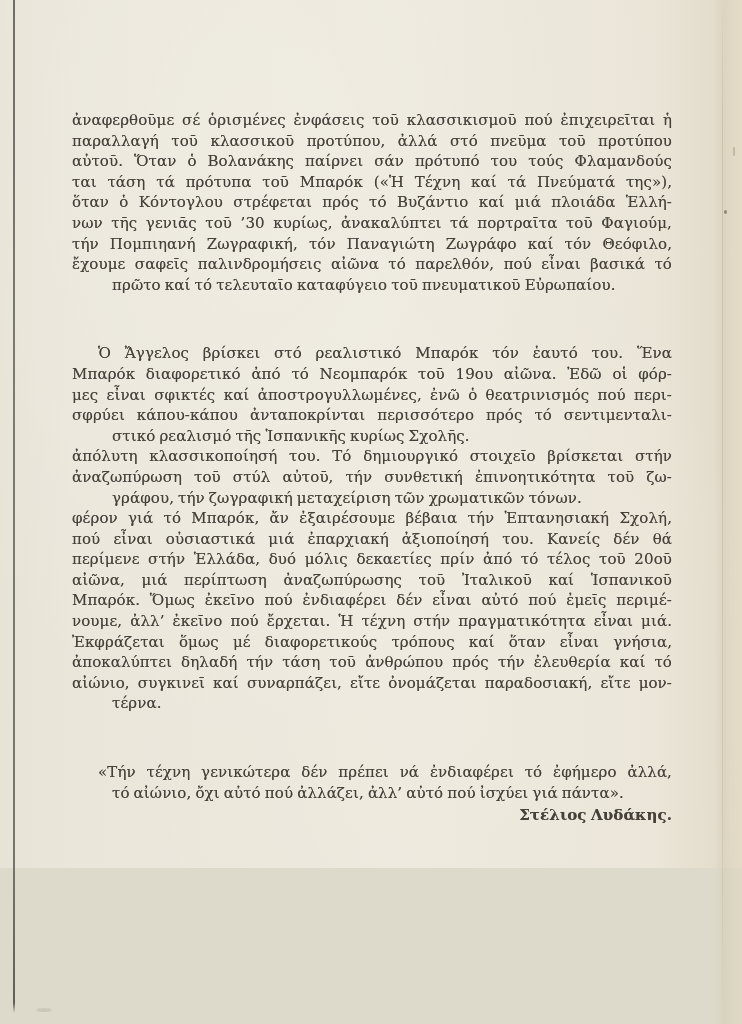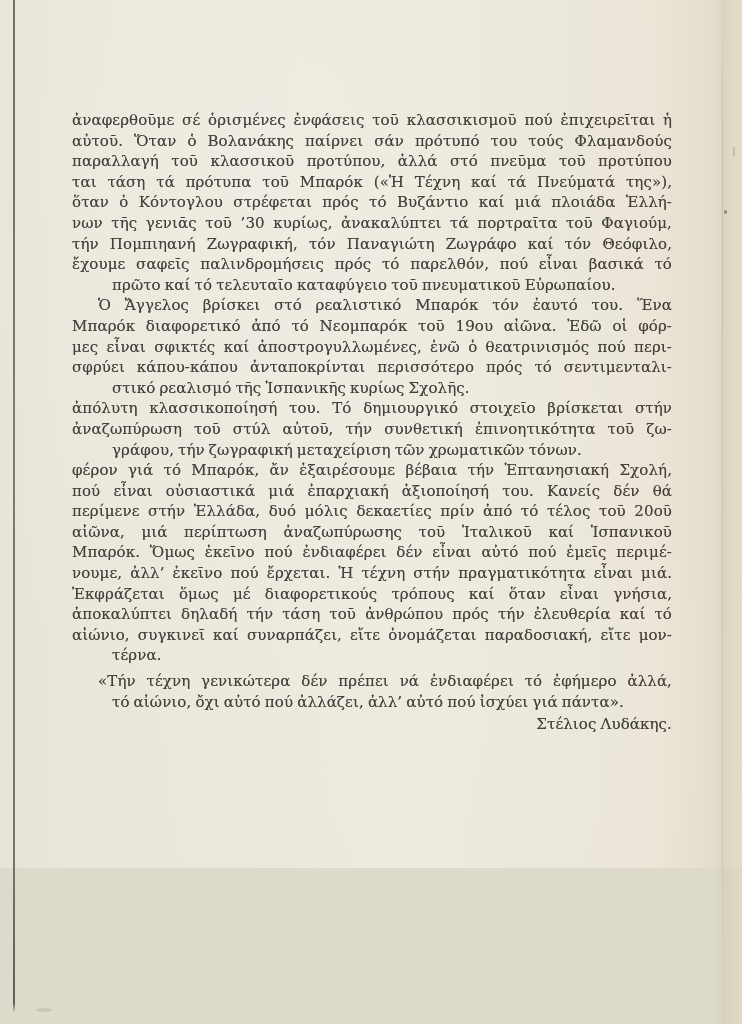--- a/index.html
+++ b/index.html
@@ -89,48 +89,49 @@
   }
   .para { margin: 0; }
   .para.extra-space { margin-top: 5px; }
   .para.sig-space { margin-top: 2px; }
   .line {
     height: 20.6px;
     overflow: hidden;
     text-align: justify;
     text-align-last: justify;
   }
-  .line.indent { padding-left: 26px; }
+  .line.indent { padding-left: 26px; margin-top: 48px; }
   .line.last { text-align-last: left; margin-left: 40px; }
   .align-right .line,
   .align-right .line.last {
     text-align: center;
     text-align-last: right;
+    font-weight: bold;
   }
 </style>
 </head>
 <body>
 
 <div class="sheet">
   <div class="gutter-line"></div>
   <div class="edge-band"></div>
   <div class="edge-line"></div>
   <div class="speck-1"></div>
   <div class="speck-2"></div>
   <div class="speck-3"></div>
   <div class="text-block">
       <div class="para">
         <div class="line">ἀναφερθοῦμε σέ ὁρισμένες ἐνφάσεις τοῦ κλασσικισμοῦ πού ἐπιχειρεῖται ἡ</div>
+        <div class="line">παραλλαγή τοῦ κλασσικοῦ προτύπου, ἀλλά στό πνεῦμα τοῦ προτύπου</div>
         <div class="line">αὐτοῦ. Ὅταν ὁ Βολανάκης παίρνει σάν πρότυπό του τούς Φλαμανδούς</div>
-        <div class="line">παραλλαγή τοῦ κλασσικοῦ προτύπου, ἀλλά στό πνεῦμα τοῦ προτύπου</div>
         <div class="line">ται τάση τά πρότυπα τοῦ Μπαρόκ («Ἡ Τέχνη καί τά Πνεύματά της»),</div>
         <div class="line">ὅταν ὁ Κόντογλου στρέφεται πρός τό Βυζάντιο καί μιά πλοιάδα Ἑλλή-</div>
         <div class="line">νων τῆς γενιᾶς τοῦ ’30 κυρίως, ἀνακαλύπτει τά πορτραῖτα τοῦ Φαγιούμ,</div>
         <div class="line">τήν Πομπιηανή Ζωγραφική, τόν Παναγιώτη Ζωγράφο καί τόν Θεόφιλο,</div>
-        <div class="line">ἔχουμε σαφεῖς παλινδρομήσεις πρός τό παρελθόν, πού εἶναι βασικά τό</div>
+        <div class="line">ἔχουμε σαφεῖς παλινδρομήσεις αἰῶνα τό παρελθόν, πού εἶναι βασικά τό</div>
         <div class="line last">πρῶτο καί τό τελευταῖο καταφύγειο τοῦ πνευματικοῦ Εὐρωπαίου.</div>
       </div>
       <div class="para">
         <div class="line indent">Ὁ Ἄγγελος βρίσκει στό ρεαλιστικό Μπαρόκ τόν ἑαυτό του. Ἕνα</div>
         <div class="line">Μπαρόκ διαφορετικό ἀπό τό Νεομπαρόκ τοῦ 19ου αἰῶνα. Ἐδῶ οἱ φόρ-</div>
         <div class="line">μες εἶναι σφικτές καί ἀποστρογυλλωμένες, ἐνῶ ὁ θεατρινισμός πού περι-</div>
         <div class="line">σφρύει κάπου-κάπου ἀνταποκρίνται περισσότερο πρός τό σεντιμενταλι-</div>
         <div class="line last">στικό ρεαλισμό τῆς Ἱσπανικῆς κυρίως Σχολῆς.</div>
       </div>
       <div class="para">

